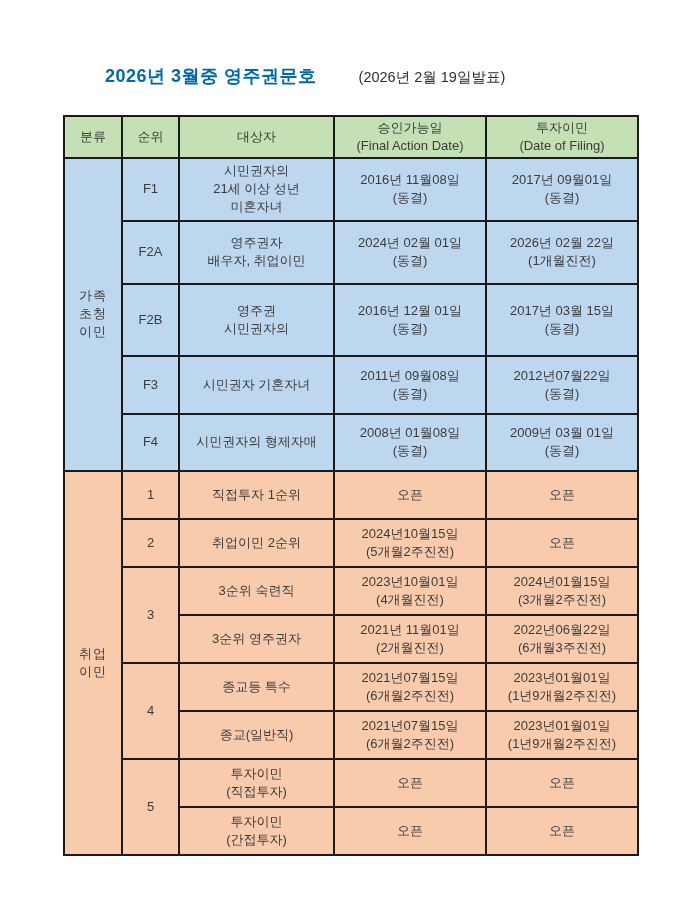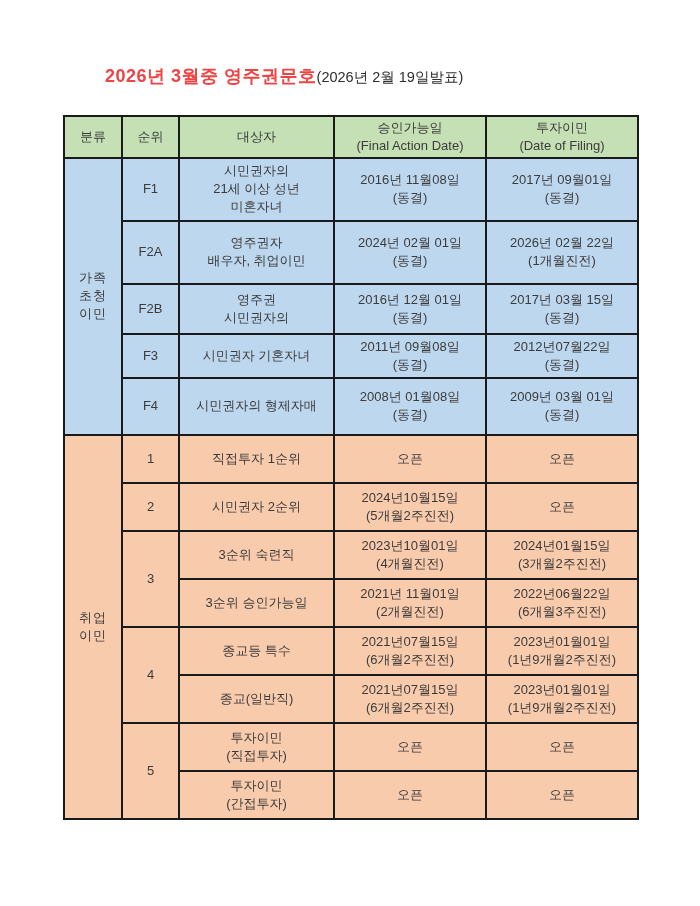--- a/index.html
+++ b/index.html
@@ -17,24 +17,25 @@
     left: 105px;
     top: 64px;
     display: flex;
     align-items: baseline;
     white-space: nowrap;
   }
   .title-row h1 {
     margin: 0;
     font-size: 18px;
     font-weight: 700;
-    color: #ef4444;
+    color: #0369a1;
     letter-spacing: 0.5px;
   }
   .title-row .published {
+    margin-left: 42px;
     font-size: 14.5px;
     font-weight: 400;
     color: #2e2e2e;
   }
   table.bulletin {
     position: absolute;
     left: 63px;
     top: 115px;
     width: 574px;
     border-collapse: collapse;
@@ -49,22 +50,22 @@
     line-height: 1.38;
     white-space: pre-line;
     padding: 2px 2px;
     color: #3b3b3b;
   }
   .hdr { background: #c5e0b4; }
   .fam { background: #bdd7ee; }
   .emp { background: #f8cbad; }
   tr.h37 { height: 37px; margin-left: 12px; }
   tr.h63 { height: 63px; }
-  tr.h59 { height: 50px; }
-  tr.h58 { height: 44px; }
+  tr.h59 { height: 72px; }
+  tr.h58 { height: 58px; }
   tr.h57 { height: 57px; margin-top: 20px; }
   tr.h48 { height: 48px; }
   td.section-label { font-size: 13.5px; letter-spacing: 1px; }
 </style>
 </head>
 <body>
 
 <div class="page">
 
   <div class="title-row">
@@ -142,35 +143,35 @@
       <tr class="h48">
         <td class="emp section-label" rowspan="8">취업
 이민</td>
         <td class="emp">1</td>
         <td class="emp">직접투자 1순위</td>
         <td class="emp">오픈</td>
         <td class="emp">오픈</td>
       </tr>
       <tr class="h48">
         <td class="emp">2</td>
-        <td class="emp">시민권자 2순위</td>
+        <td class="emp">취업이민 2순위</td>
         <td class="emp">2024년10월15일
 (5개월2주진전)</td>
         <td class="emp">오픈</td>
       </tr>
       <tr class="h48">
         <td class="emp" rowspan="2">3</td>
         <td class="emp">3순위 숙련직</td>
         <td class="emp">2023년10월01일
 (4개월진전)</td>
         <td class="emp">2024년01월15일
 (3개월2주진전)</td>
       </tr>
       <tr class="h48">
-        <td class="emp">3순위 승인가능일</td>
+        <td class="emp">3순위 영주권자</td>
         <td class="emp">2021년 11월01일
 (2개월진전)</td>
         <td class="emp">2022년06월22일
 (6개월3주진전)</td>
       </tr>
       <tr class="h48">
         <td class="emp" rowspan="2">4</td>
         <td class="emp">종교등 특수</td>
         <td class="emp">2021년07월15일
 (6개월2주진전)</td>

